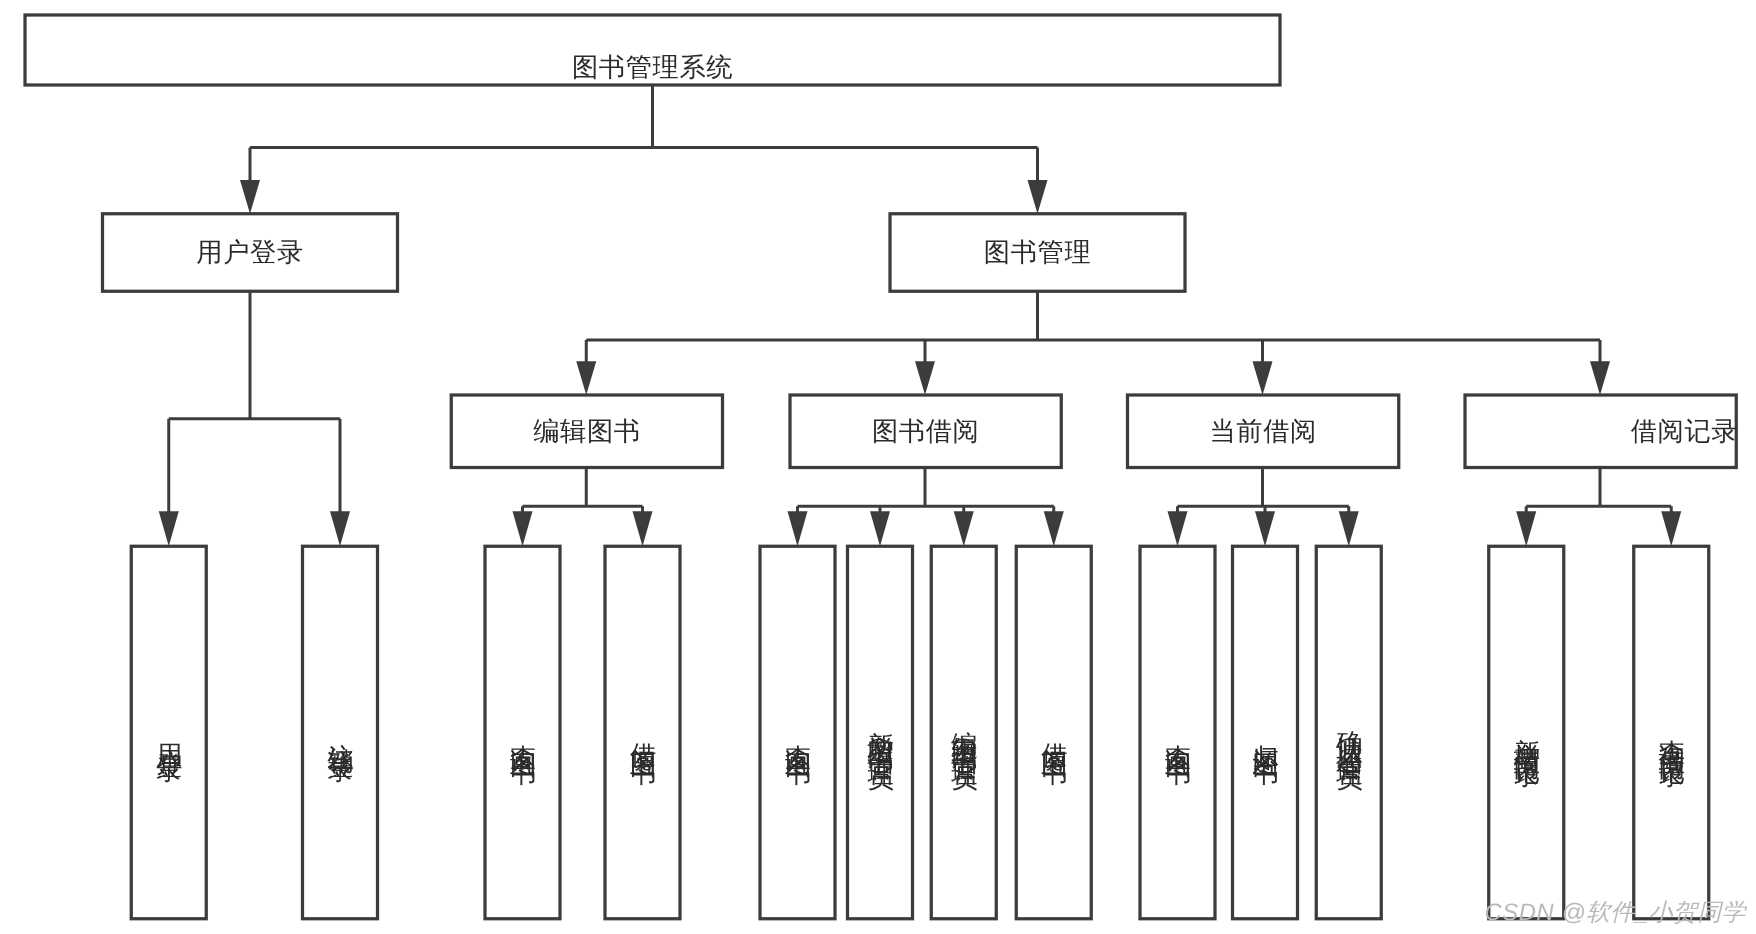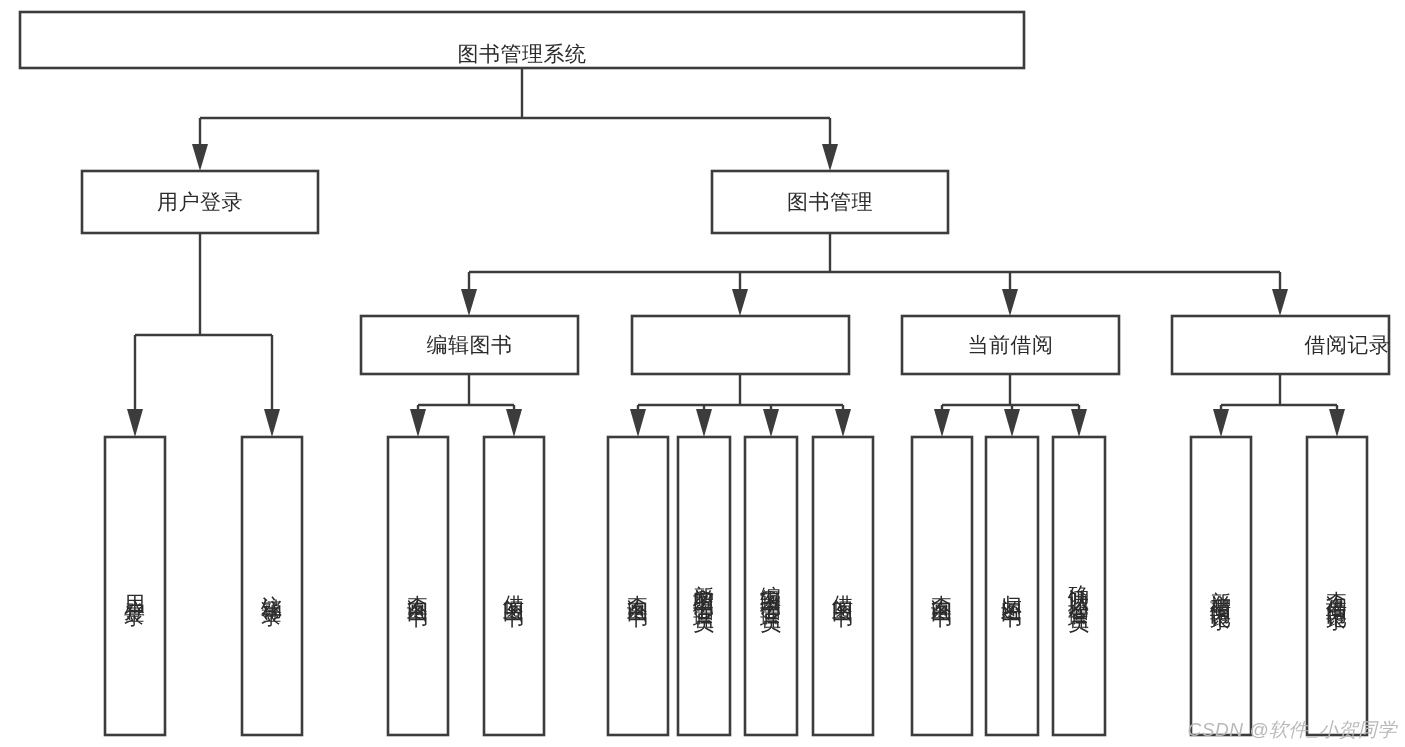--- a/index.html
+++ b/index.html
@@ -199,20 +199,23 @@
   </div>
 
   <div class="node-label-h" style="left:712px; top:171px; width:236px; height:62px;">
     <span>图书管理</span>
   </div>
 
   <div class="node-label-h" style="left:361px; top:316px; width:217px; height:58px;">
     <span>编辑图书</span>
   </div>
 
+  <div class="node-label-h" style="left:632px; top:316px; width:217px; height:58px;">
+    <span>图书借阅</span>
+  </div>
 
   <div class="node-label-h" style="left:902px; top:316px; width:217px; height:58px;text-align:right;">
     <span>当前借阅</span>
   </div>
 
   <div class="node-label-h" style="left:1239px; top:316px; width:217px; height:58px;">
     <span>借阅记录</span>
   </div>
 
   <div class="node-label-v" style="left:105px; top:437px; width:60px; height:298px;">

